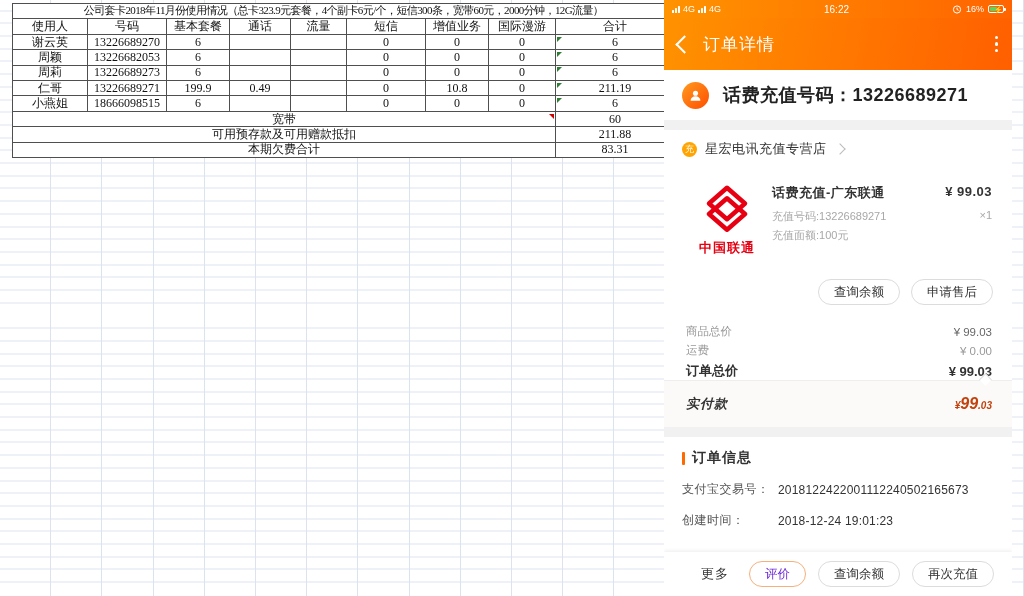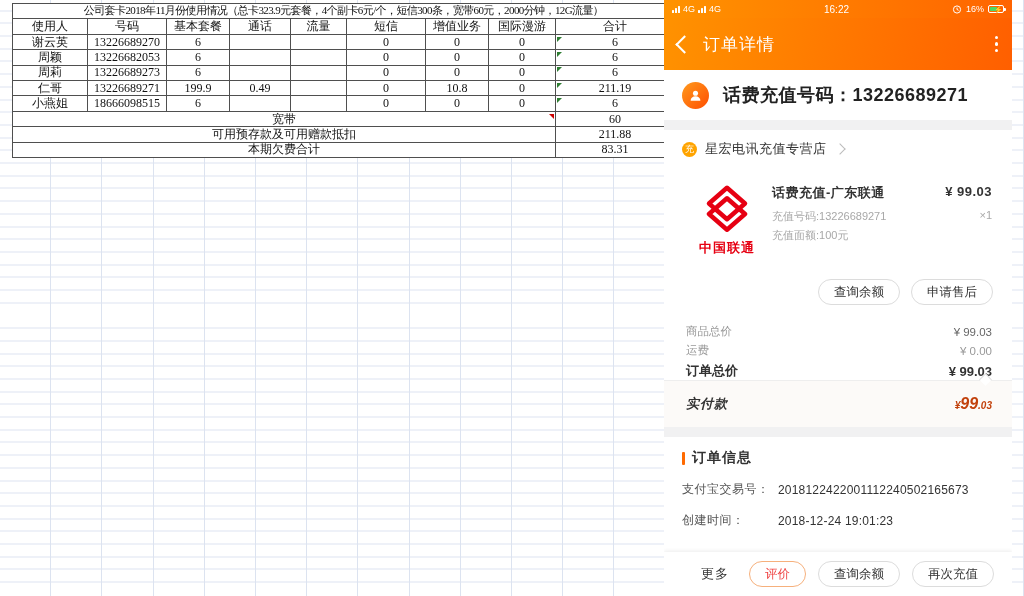--- a/index.html
+++ b/index.html
@@ -84,21 +84,21 @@
   .order-info{padding:12px 18px 0 18px;}
   .oi-title{display:flex;align-items:center;font-size:14px;font-weight:700;color:#333;letter-spacing:1px;}
   .oi-bar{width:3px;height:13px;background:#ff6a00;margin-right:7px;border-radius:1px;}
   .oi-row{display:flex;align-items:center;margin-top:14px;font-size:12px;}
   .oi-label{width:96px;color:#555;flex:none;letter-spacing:0.5px;}
   .oi-val{color:#333;letter-spacing:0.2px;}
   .copy-link{margin-left:auto;color:#ff6a00;font-size:12px;}
 
   .bottombar{position:absolute;left:0;bottom:0;width:100%;height:44px;background:#fff;box-shadow:0 -1px 4px rgba(0,0,0,0.08);display:flex;align-items:center;justify-content:flex-end;gap:12px;padding:0 18px;box-sizing:border-box;}
   .more-label{font-size:13px;color:#333;margin-right:8px;letter-spacing:1px;}
-  .pill.orange{border-color:#f6b07c;color:#ef4444;}
+  .pill.orange{border-color:#f6b07c;color:#6d28d9;}
 </style>
 </head>
 <body>
 
 <div class="grid-layer"></div>
 
 <div class="sheet">
   <table class="usage">
     <colgroup>
       <col style="width:75px">

